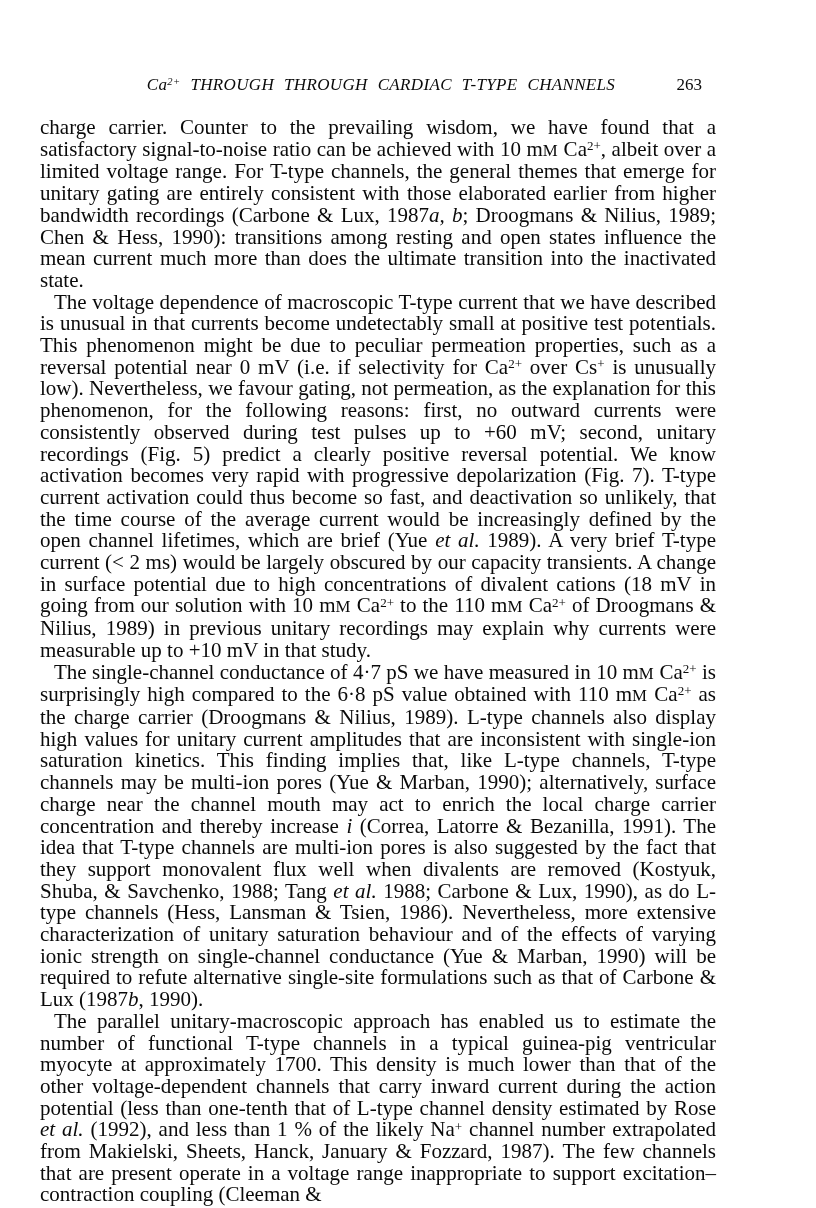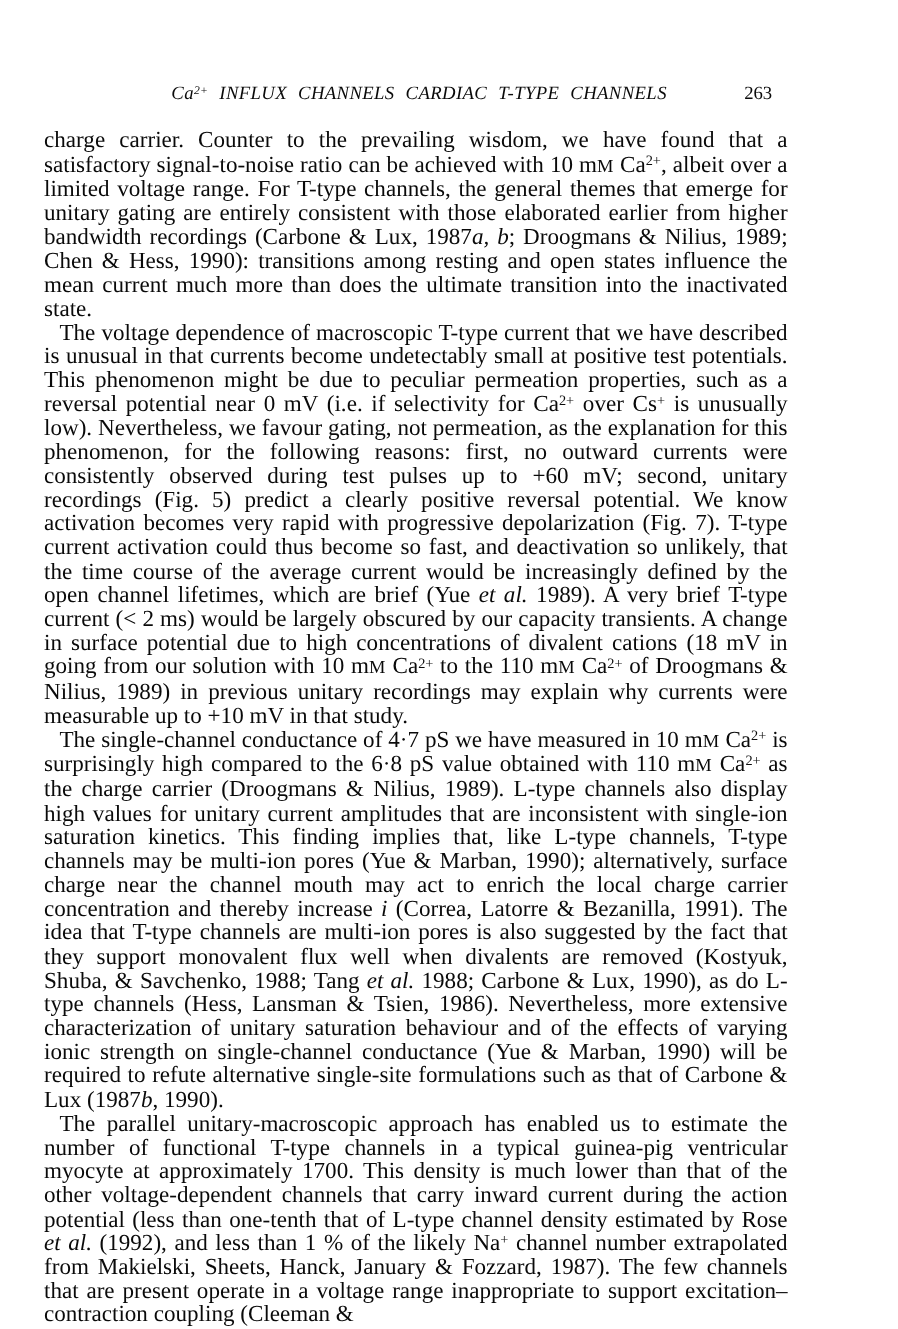--- a/index.html
+++ b/index.html
@@ -70,21 +70,21 @@
   }
   i {
     font-style: italic;
   }
 </style>
 </head>
 <body>
 
 <div class="page">
   <header class="running-head">
-    <div class="running-title"><span>Ca</span><span class="sup">2+</span><span> INFLUX CHANNELS CARDIAC T-TYPE CHANNELS</span></div>
+    <div class="running-title"><span>Ca</span><span class="sup">2+</span><span> THROUGH THROUGH CARDIAC T-TYPE CHANNELS</span></div>
     <div class="folio">263</div>
   </header>
   <main class="body-text">
       <p class="noindent"><span>charge carrier. Counter to the prevailing wisdom, we have found that a satisfactory signal-to-noise ratio can be achieved with 10 m</span><span class="sc">M</span><span> Ca</span><span class="sup">2+</span><span>, albeit over a limited voltage range. For T-type channels, the general themes that emerge for unitary gating are entirely consistent with those elaborated earlier from higher bandwidth recordings (Carbone &amp; Lux, 1987</span><i>a, b</i><span>; Droogmans &amp; Nilius, 1989; Chen &amp; Hess, 1990): transitions among resting and open states influence the mean current much more than does the ultimate transition into the inactivated state.</span></p>
       <p class="indent"><span>The voltage dependence of macroscopic T-type current that we have described is unusual in that currents become undetectably small at positive test potentials. This phenomenon might be due to peculiar permeation properties, such as a reversal potential near 0 mV (i.e. if selectivity for Ca</span><span class="sup">2+</span><span> over Cs</span><span class="sup">+</span><span> is unusually low). Nevertheless, we favour gating, not permeation, as the explanation for this phenomenon, for the following reasons: first, no outward currents were consistently observed during test pulses up to +60 mV; second, unitary recordings (Fig. 5) predict a clearly positive reversal potential. We know activation becomes very rapid with progressive depolarization (Fig. 7). T-type current activation could thus become so fast, and deactivation so unlikely, that the time course of the average current would be increasingly defined by the open channel lifetimes, which are brief (Yue </span><i>et al.</i><span> 1989). A very brief T-type current (&lt; 2 ms) would be largely obscured by our capacity transients. A change in surface potential due to high concentrations of divalent cations (18 mV in going from our solution with 10 m</span><span class="sc">M</span><span> Ca</span><span class="sup">2+</span><span> to the 110 m</span><span class="sc">M</span><span> Ca</span><span class="sup">2+</span><span> of Droogmans &amp; Nilius, 1989) in previous unitary recordings may explain why currents were measurable up to +10 mV in that study.</span></p>
       <p class="indent"><span>The single-channel conductance of 4·7 pS we have measured in 10 m</span><span class="sc">M</span><span> Ca</span><span class="sup">2+</span><span> is surprisingly high compared to the 6·8 pS value obtained with 110 m</span><span class="sc">M</span><span> Ca</span><span class="sup">2+</span><span> as the charge carrier (Droogmans &amp; Nilius, 1989). L-type channels also display high values for unitary current amplitudes that are inconsistent with single-ion saturation kinetics. This finding implies that, like L-type channels, T-type channels may be multi-ion pores (Yue &amp; Marban, 1990); alternatively, surface charge near the channel mouth may act to enrich the local charge carrier concentration and thereby increase </span><i>i</i><span> (Correa, Latorre &amp; Bezanilla, 1991). The idea that T-type channels are multi-ion pores is also suggested by the fact that they support monovalent flux well when divalents are removed (Kostyuk, Shuba, &amp; Savchenko, 1988; Tang </span><i>et al.</i><span> 1988; Carbone &amp; Lux, 1990), as do L-type channels (Hess, Lansman &amp; Tsien, 1986). Nevertheless, more extensive characterization of unitary saturation behaviour and of the effects of varying ionic strength on single-channel conductance (Yue &amp; Marban, 1990) will be required to refute alternative single-site formulations such as that of Carbone &amp; Lux (1987</span><i>b</i><span>, 1990).</span></p>
       <p class="indent"><span>The parallel unitary-macroscopic approach has enabled us to estimate the number of functional T-type channels in a typical guinea-pig ventricular myocyte at approximately 1700. This density is much lower than that of the other voltage-dependent channels that carry inward current during the action potential (less than one-tenth that of L-type channel density estimated by Rose </span><i>et al.</i><span> (1992), and less than 1 % of the likely Na</span><span class="sup">+</span><span> channel number extrapolated from Makielski, Sheets, Hanck, January &amp; Fozzard, 1987). The few channels that are present operate in a voltage range inappropriate to support excitation–contraction coupling (Cleeman &amp;</span></p>
     </main>
 </div>
 

